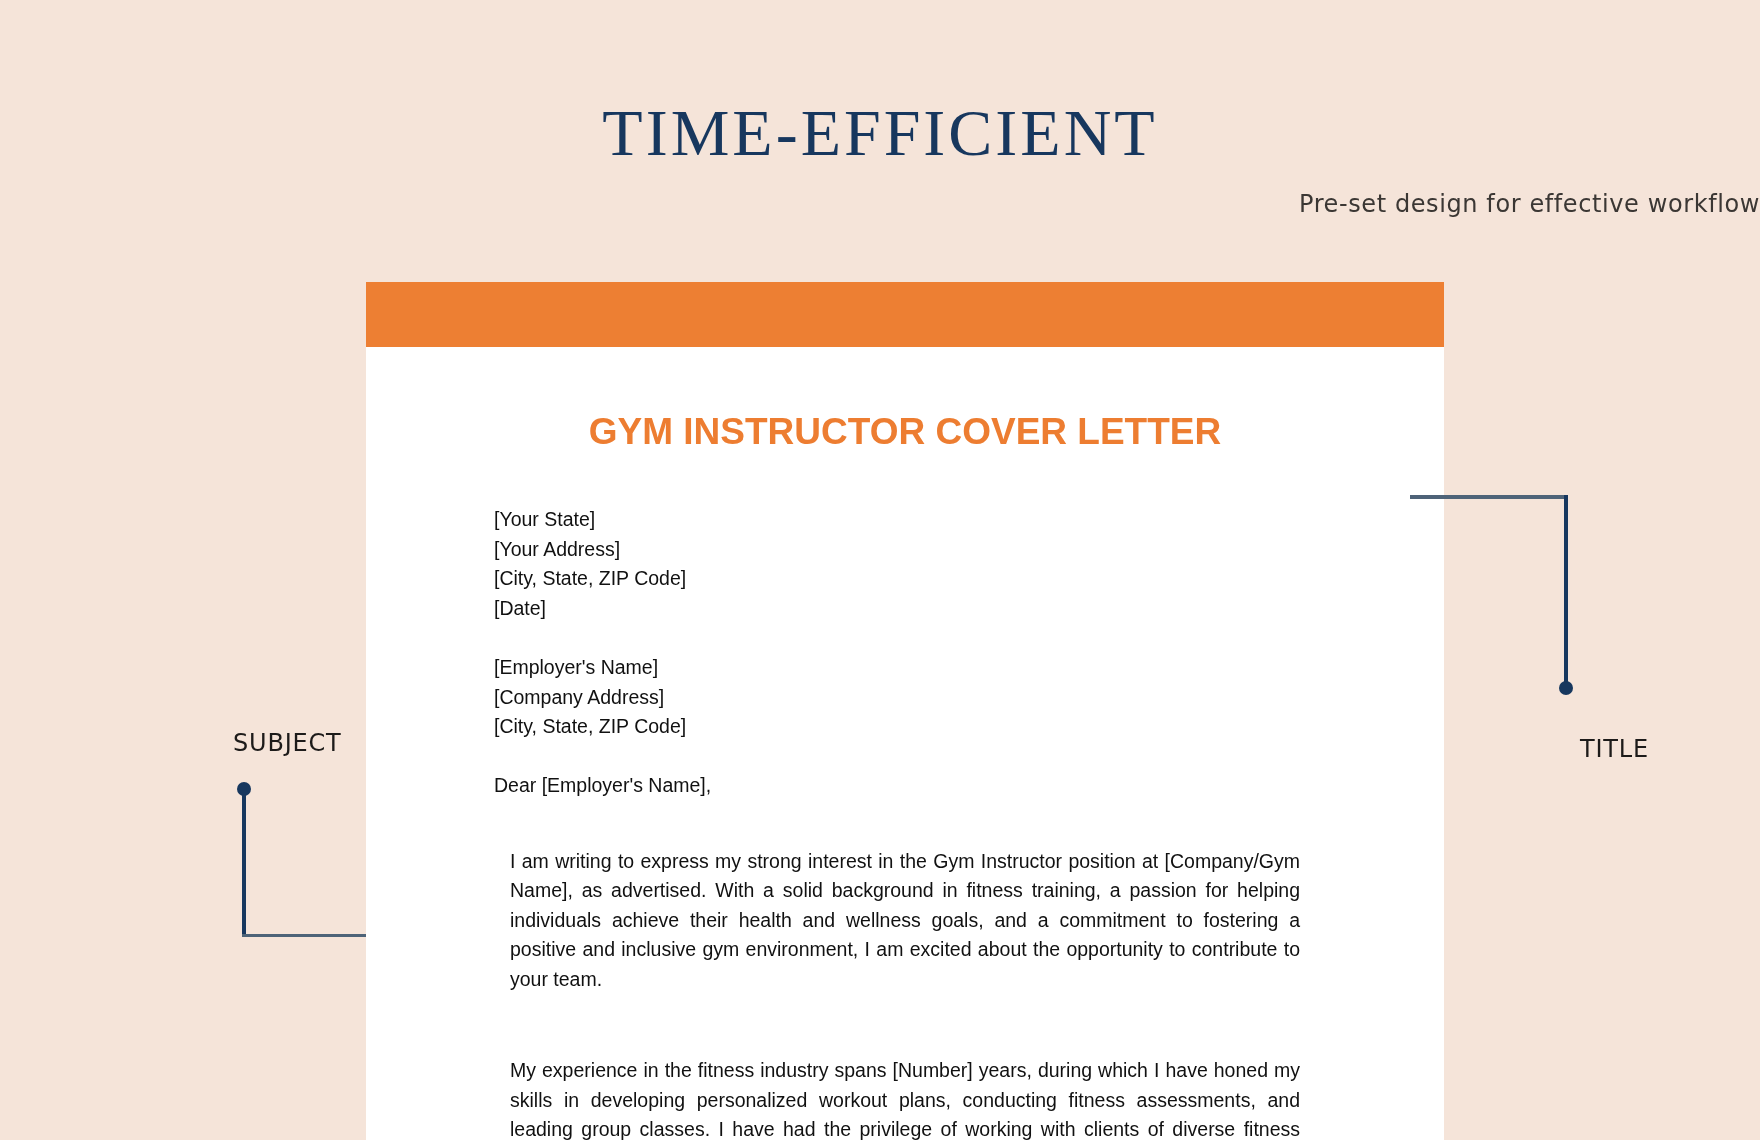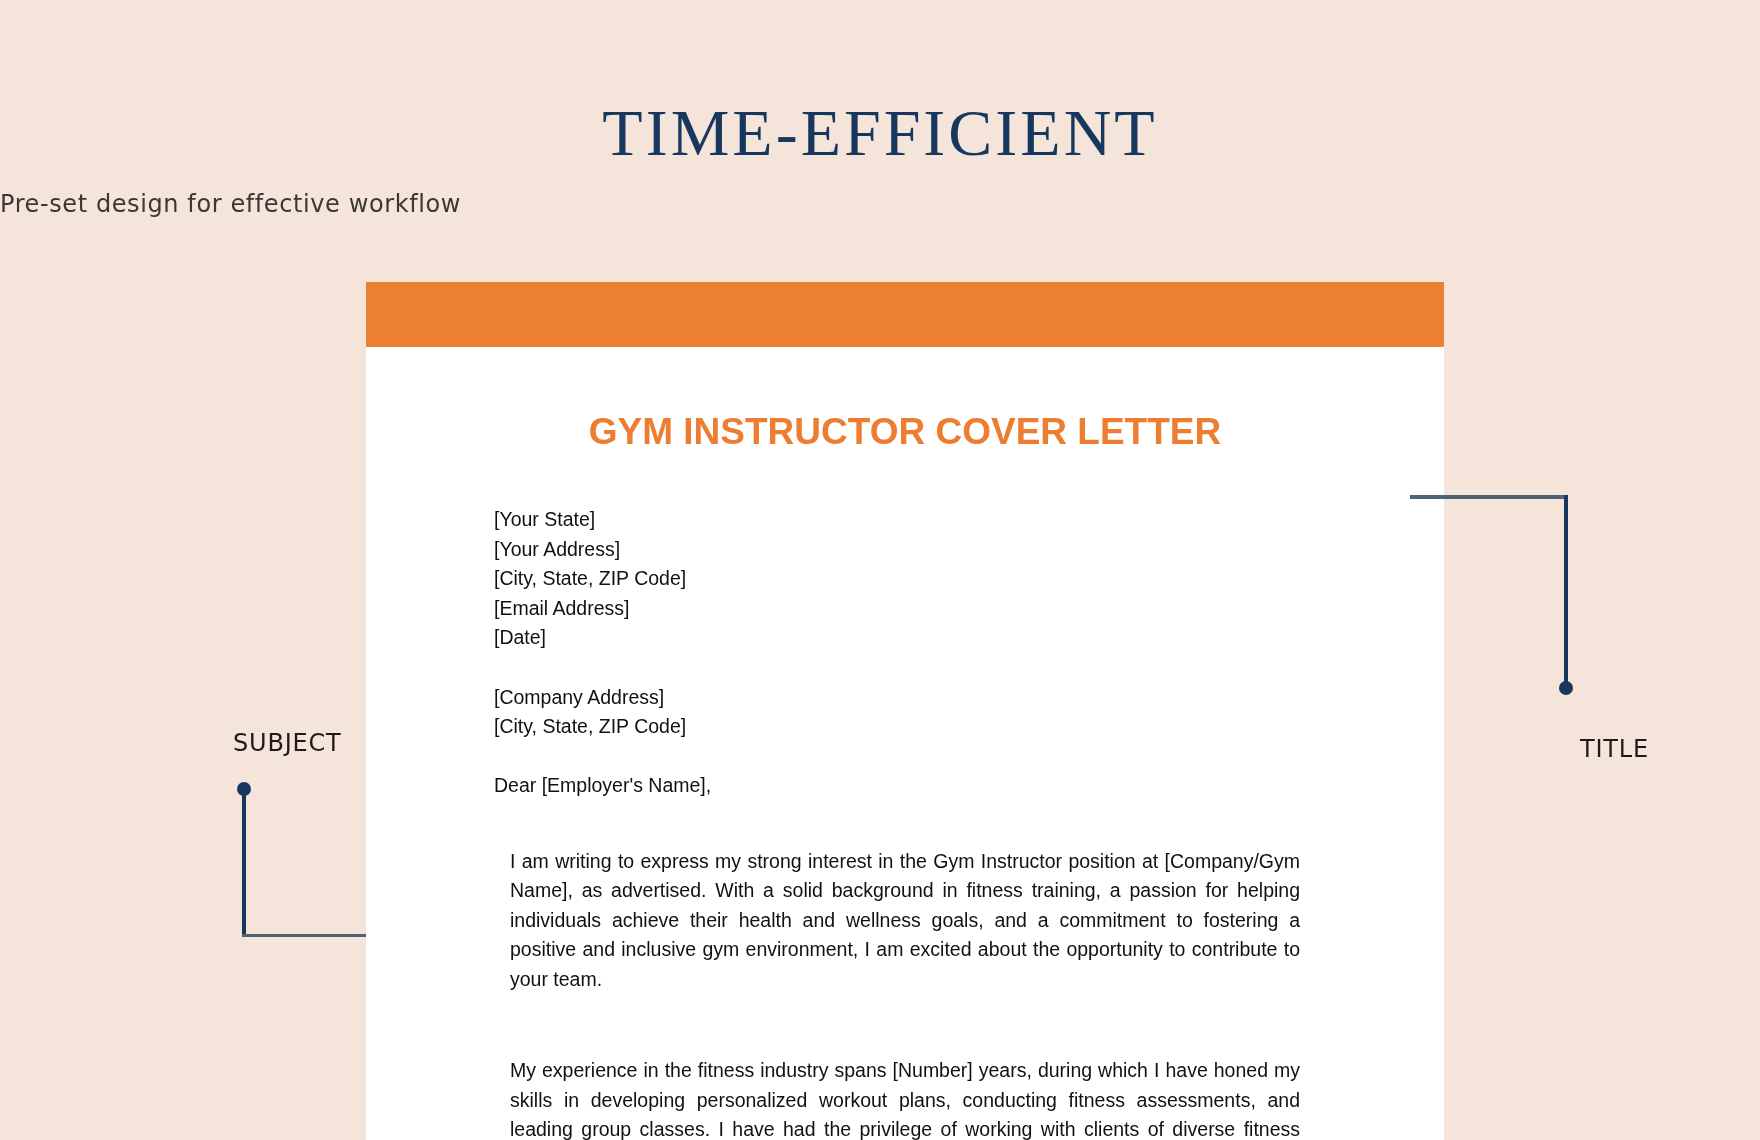--- a/index.html
+++ b/index.html
@@ -26,21 +26,21 @@
       letter-spacing: 3px;
       color: #17375e;
       margin: 0;
       font-weight: normal;
     }
     .hero-subtitle {
       position: absolute;
       left: 0;
       width: 1760px;
       top: 186px;
-      text-align: left;
+      text-align: right;
       font-family: "DejaVu Sans", sans-serif;
       font-size: 24px;
       line-height: 36px;
       letter-spacing: 0.6px;
       color: #3b3734;
       margin: 0;
     }
     .page {
       position: absolute;
       left: 366px;
@@ -130,25 +130,25 @@
 
 <div class="page">
   <div class="page-bar"></div>
   <h2 class="doc-title">GYM INSTRUCTOR COVER LETTER</h2>
 
   <div class="doc-body">
     <div>
       <span class="doc-line">[Your State]</span>
       <span class="doc-line">[Your Address]</span>
       <span class="doc-line">[City, State, ZIP Code]</span>
-      <span class="doc-line">[Email Address]</span>
       <span class="doc-line">[Date]</span>
     </div>
     <span class="doc-gap"></span>
     <div>
+      <span class="doc-line">[Employer's Name]</span>
       <span class="doc-line">[Company Address]</span>
       <span class="doc-line">[City, State, ZIP Code]</span>
     </div>
     <span class="doc-gap"></span>
     <span class="doc-line">Dear [Employer's Name],</span>
     <span class="doc-gap"></span>
     <p class="doc-para">I am writing to express my strong interest in the Gym Instructor position at [Company/Gym Name], as advertised. With a solid background in fitness training, a passion for helping individuals achieve their health and wellness goals, and a commitment to fostering a positive and inclusive gym environment, I am excited about the opportunity to contribute to your team.</p>
     <span class="doc-gap"></span>
     <p class="doc-para">My experience in the fitness industry spans [Number] years, during which I have honed my skills in developing personalized workout plans, conducting fitness assessments, and leading group classes. I have had the privilege of working with clients of diverse fitness levels and backgrounds.</p>
   </div>

